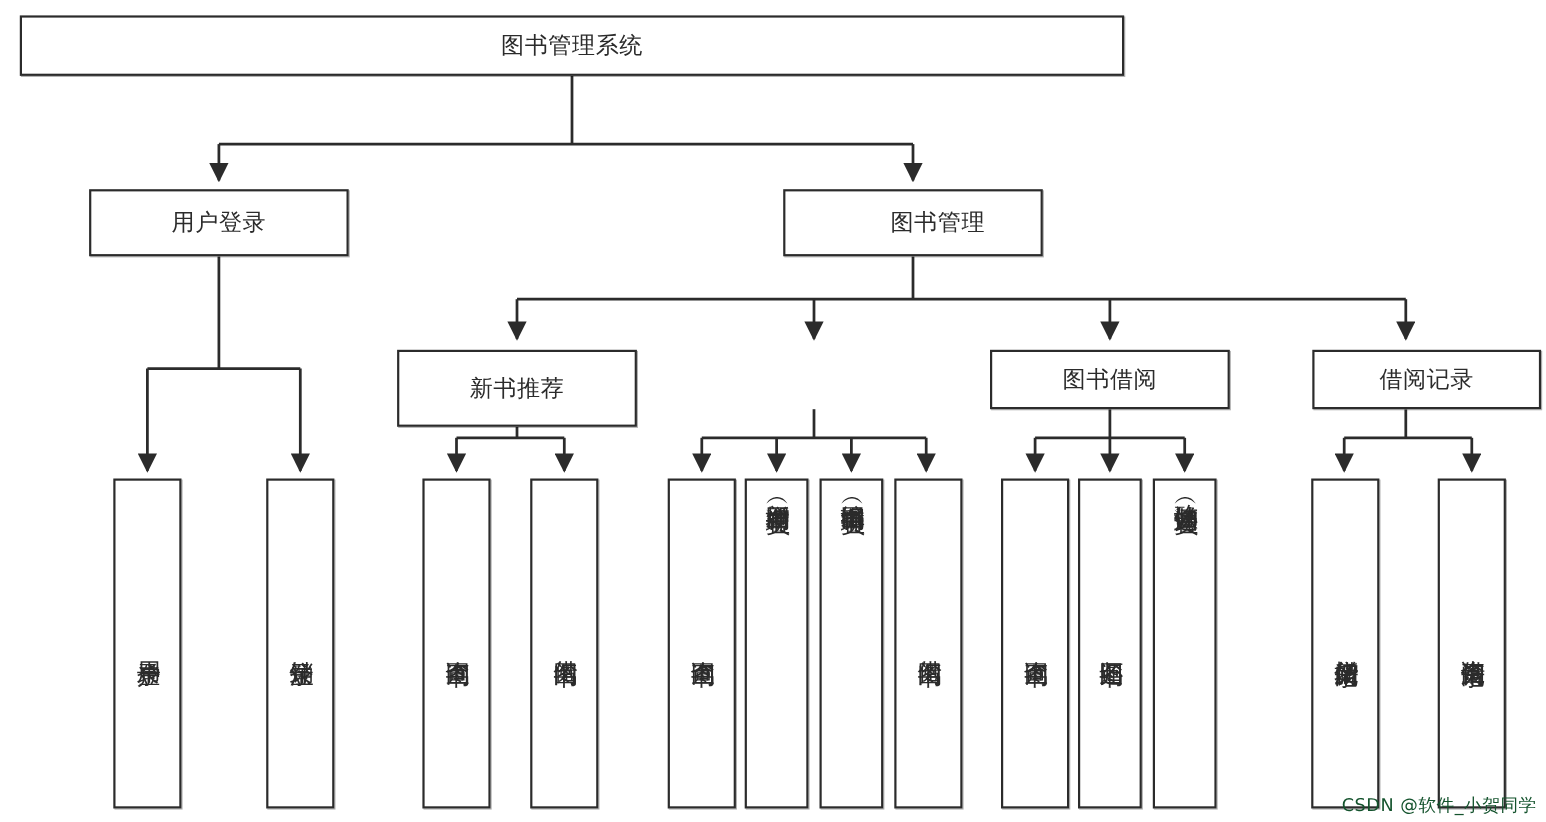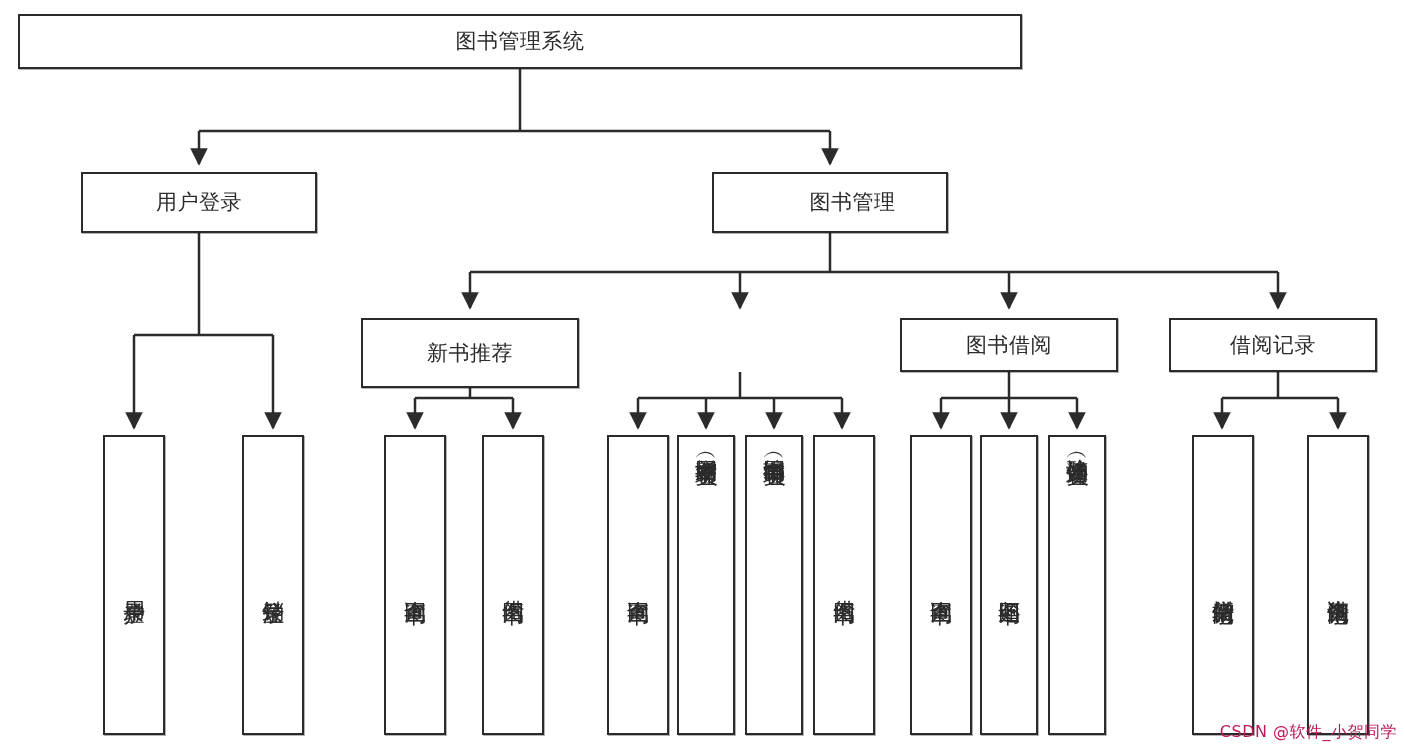--- a/index.html
+++ b/index.html
@@ -66,21 +66,21 @@
   }
   .node.vert.centered {
     align-items: center;
     padding-top: 0;
   }
   .watermark {
     position: absolute;
     right: 8px;
     bottom: 4px;
     font-size: 16px;
-    color: #be185d;
+    color: #14532d;
     letter-spacing: 0.5px;
     white-space: nowrap;
     font-family: "DejaVu Sans", "Liberation Sans", sans-serif;
   }
 </style>
 </head>
 <body>
 
 <div id="canvas">
 
@@ -144,21 +144,21 @@
   <div class="node horiz" style="left:712px; top:172px; width:236px; height:61px;padding-left:45px;">
     <span class="label">图书管理</span>
   </div>
 
   <div class="node horiz" style="left:361px; top:318px; width:218px; height:70px;">
     <span class="label">新书推荐</span>
   </div>
   <div class="node horiz" style="left:900px; top:318px; width:218px; height:54px;">
     <span class="label">图书借阅</span>
   </div>
-  <div class="node horiz" style="left:1169px; top:318px; width:208px; height:54px;">
+  <div class="node horiz" style="left:1193px; top:318px; width:208px; height:54px;">
     <span class="label">借阅记录</span>
   </div>
 
   <div class="node vert centered" style="left:103px; top:435px; width:62px; height:300px;">
     <span class="label">用户登录</span>
   </div>
   <div class="node vert centered" style="left:242px; top:435px; width:62px; height:300px;">
     <span class="label">注销登录</span>
   </div>
 

